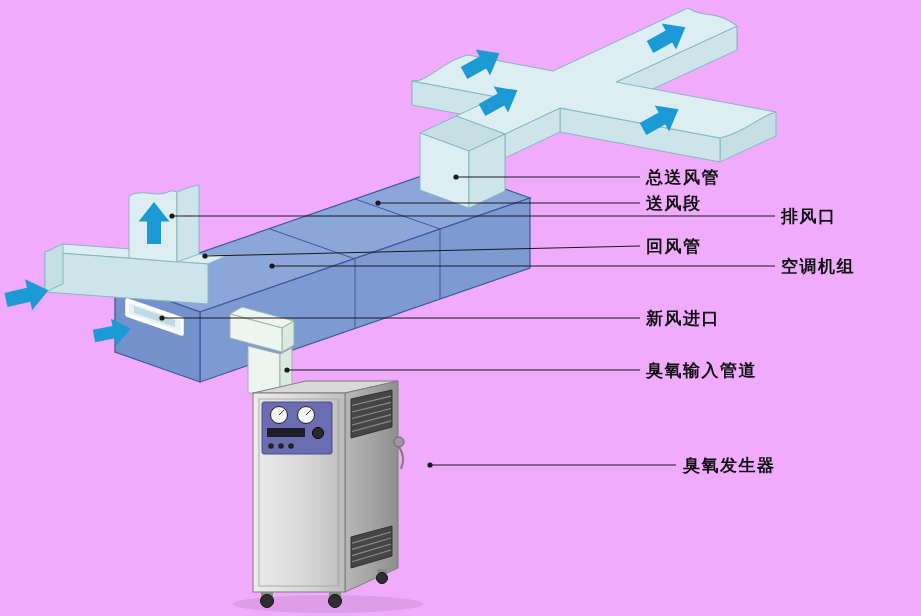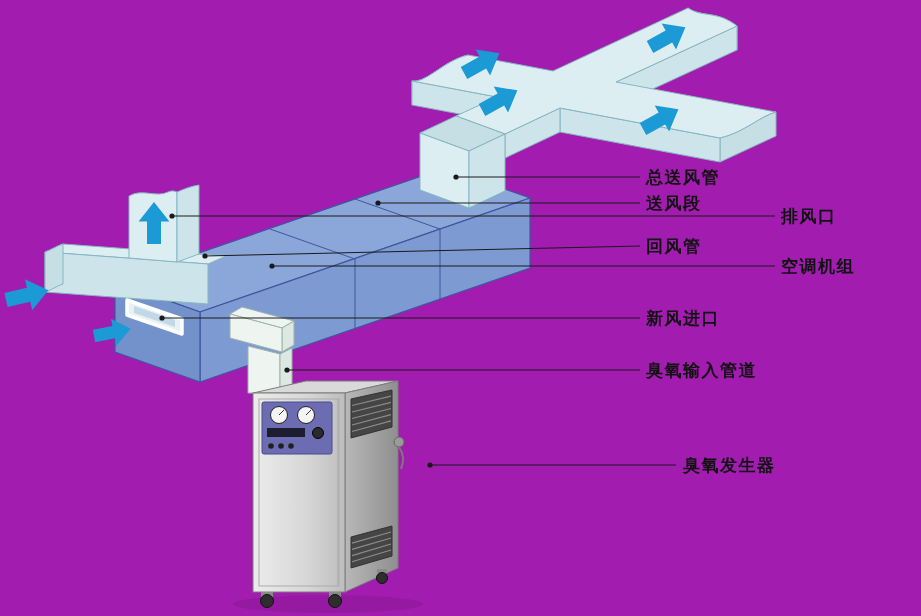--- a/index.html
+++ b/index.html
@@ -1,17 +1,17 @@
 <!DOCTYPE html>
 <html><head>
 <meta charset="utf-8">
 <title>HVAC Ozone System Diagram</title>
 <style>
   html,body{margin:0;padding:0;background:#fff;}
-  .stage{position:relative;width:921px;height:616px;background:#a21caf;overflow:hidden;}
+  .stage{position:relative;width:921px;height:616px;background:#f0abfc;overflow:hidden;}
   svg{display:block;}
   .duct-top{fill:#dceef2;stroke:#85b7c0;stroke-width:1;}
   .duct-front{fill:#cde4ea;stroke:#85b7c0;stroke-width:1;}
   .duct-end{fill:#c6dfe5;stroke:#85b7c0;stroke-width:1;}
   .box-top{fill:#8ba6d9;stroke:#3f579f;stroke-width:1.2;}
   .box-front{fill:#7d9bd2;stroke:#3f579f;stroke-width:1.2;}
   .box-side{fill:#7392cb;stroke:#3f579f;stroke-width:1.2;}
   .box-line{stroke:#3f579f;stroke-width:1;fill:none;}
   .arrow{fill:#1b9ad6;stroke:none;}
   .llead{stroke:#1a1a1a;stroke-width:1;}

